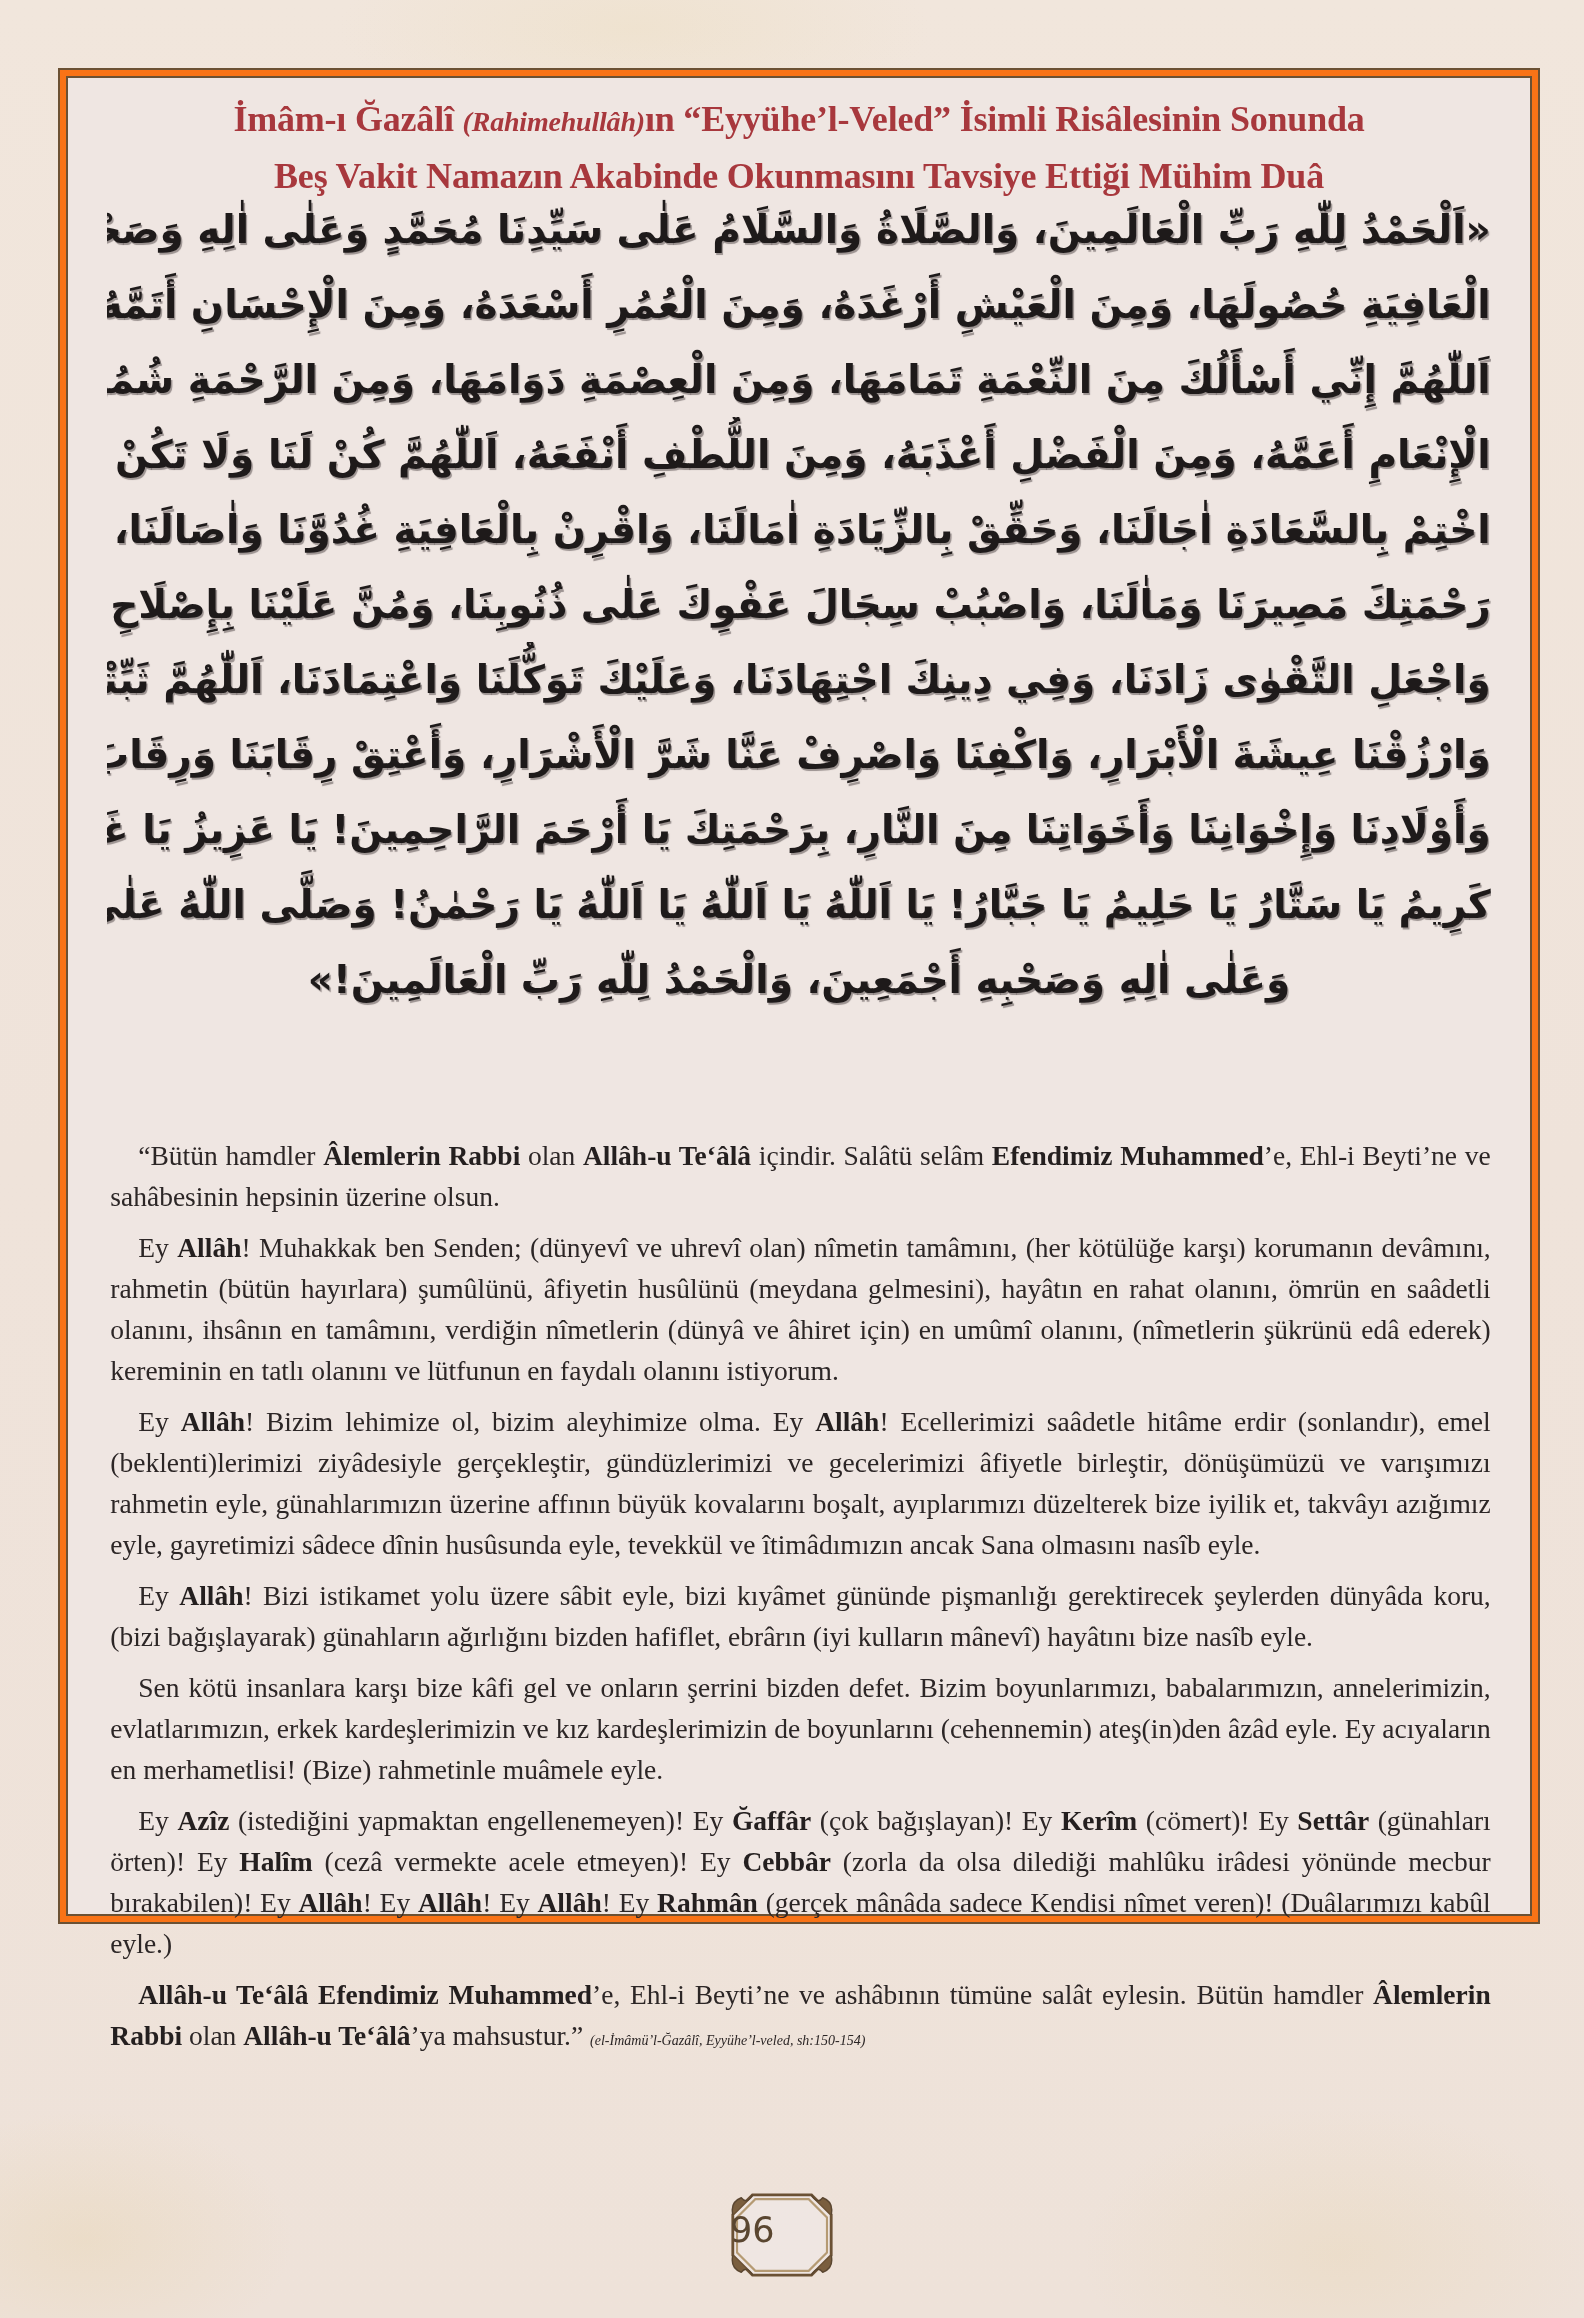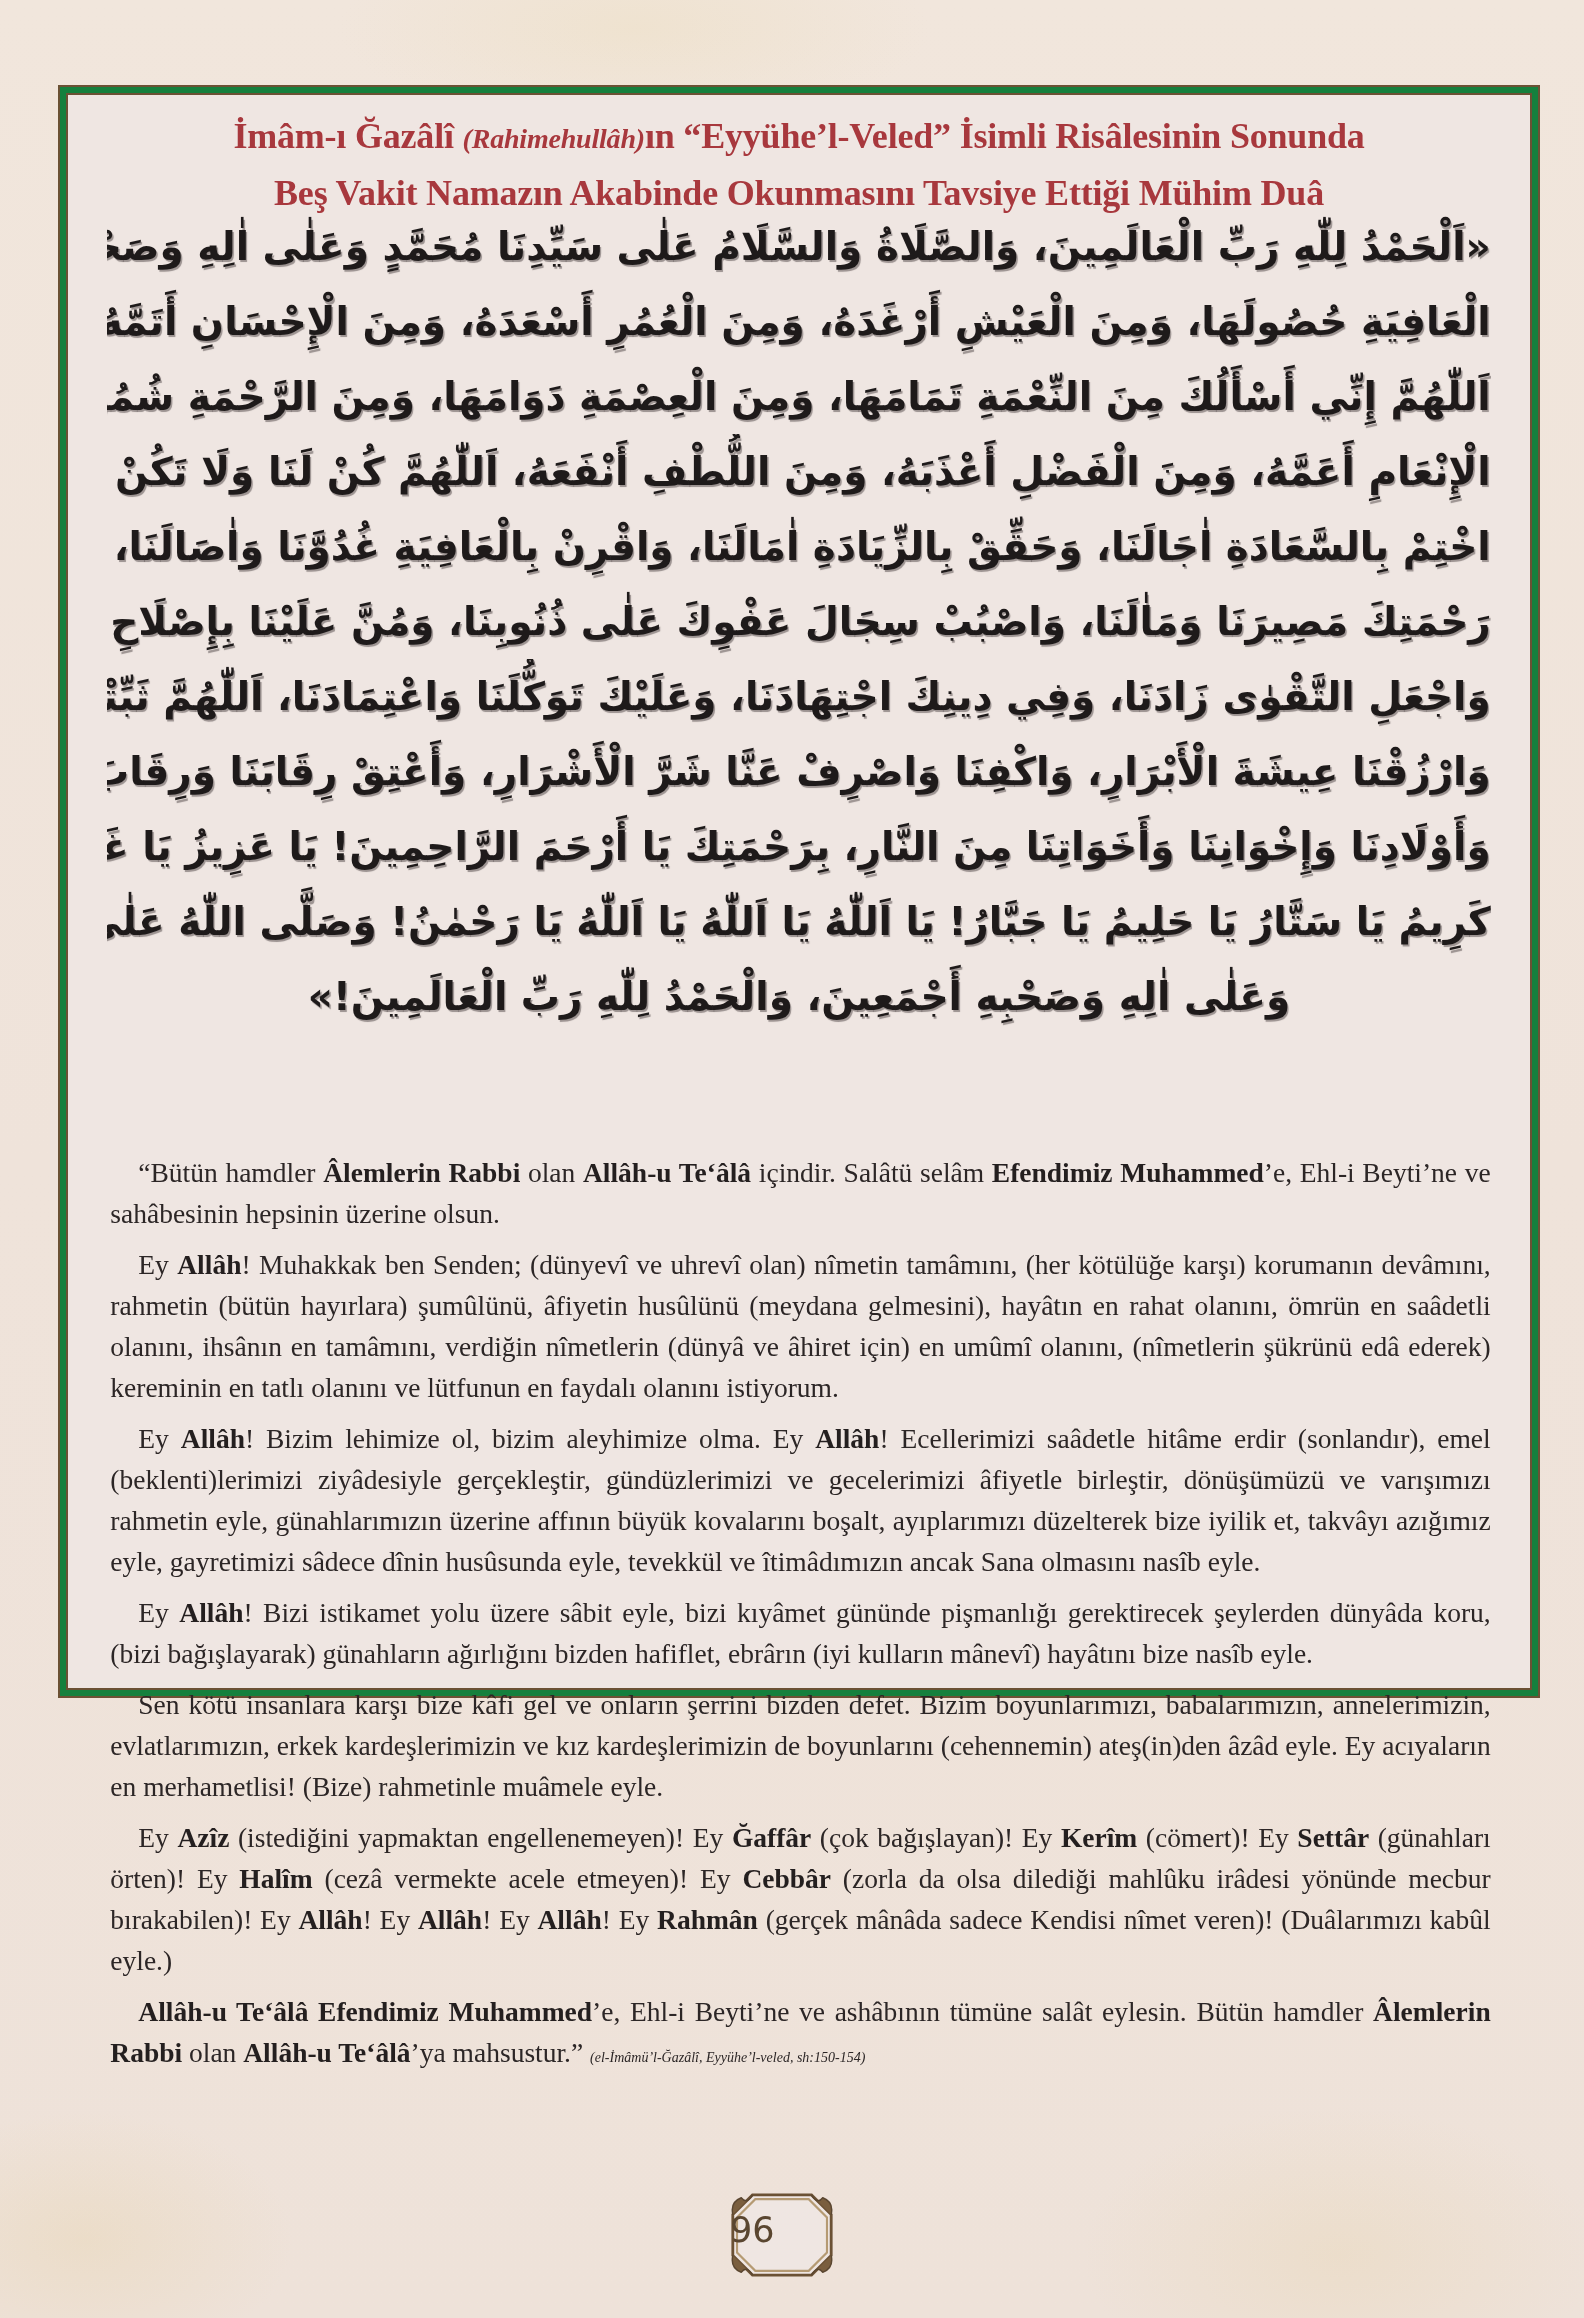--- a/index.html
+++ b/index.html
@@ -6,26 +6,25 @@
   body {
     width: 1584px; height: 2319px; position: relative; overflow: hidden;
     background: #efe4dc;
     background-image:
       radial-gradient(ellipse 296px 183px at 85px 2240px, rgba(230,210,170,0.35), transparent 70%),
       radial-gradient(ellipse 366px 211px at 1339px 2255px, rgba(230,210,170,0.30), transparent 70%),
       radial-gradient(ellipse 423px 141px at 634px 28px, rgba(235,220,185,0.35), transparent 70%),
       linear-gradient(180deg, #f1e6dc 0%, #efe3da 50%, #eee2d9 100%);
   }
   .page-frame {
-    position: absolute; left: 58px; top: 68px; width: 1482px; height: 1613px;
+    position: absolute; left: 58px; top: 68px; width: 1482px; height: 1856px;
     box-sizing: border-box;
     border: 2.8px solid #6b5134;
-    background: #15803d;
+    background: #f97316;
     padding: 6.3px;
-    margin-top: 17px;
   }
   .page-frame-inner {
     width: 100%; height: 100%; box-sizing: border-box;
     border: 2.8px solid #6b5134;
     background: #efe6e2;
     position: relative;
   }
   .title {
     position: absolute; left: 0; right: 0; top: 14px;
     text-align: center;

